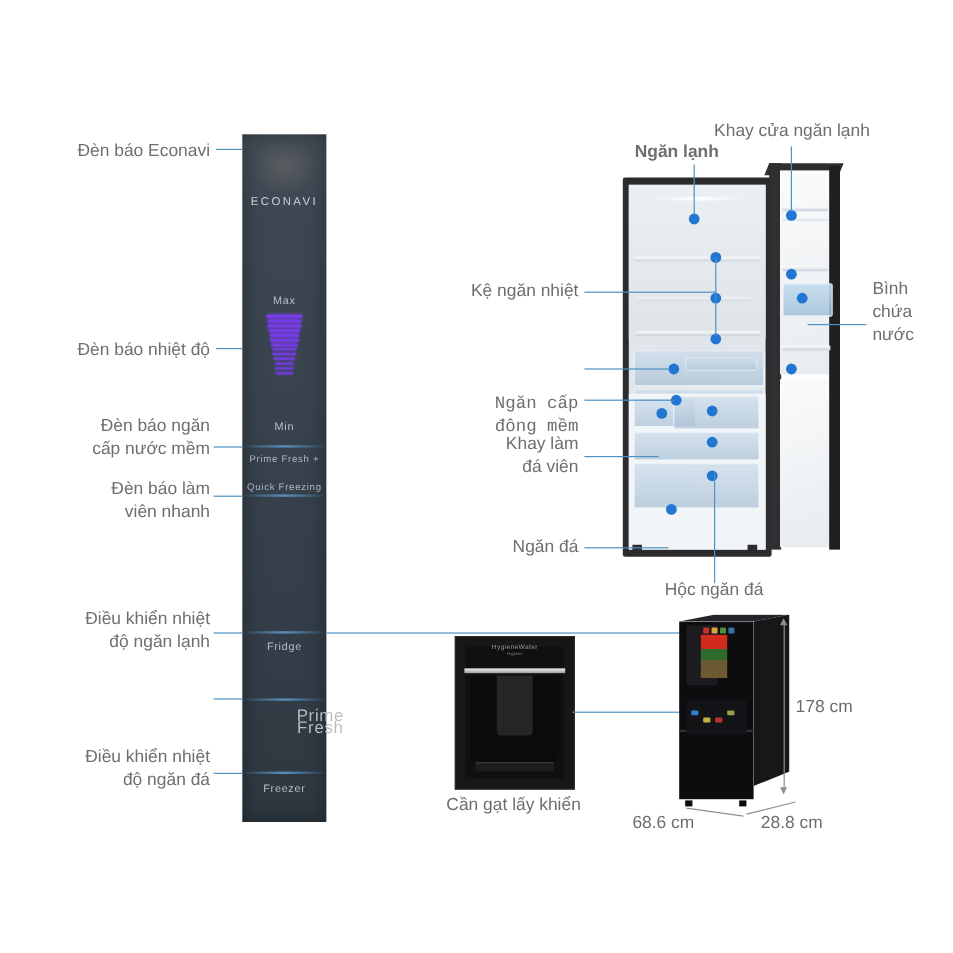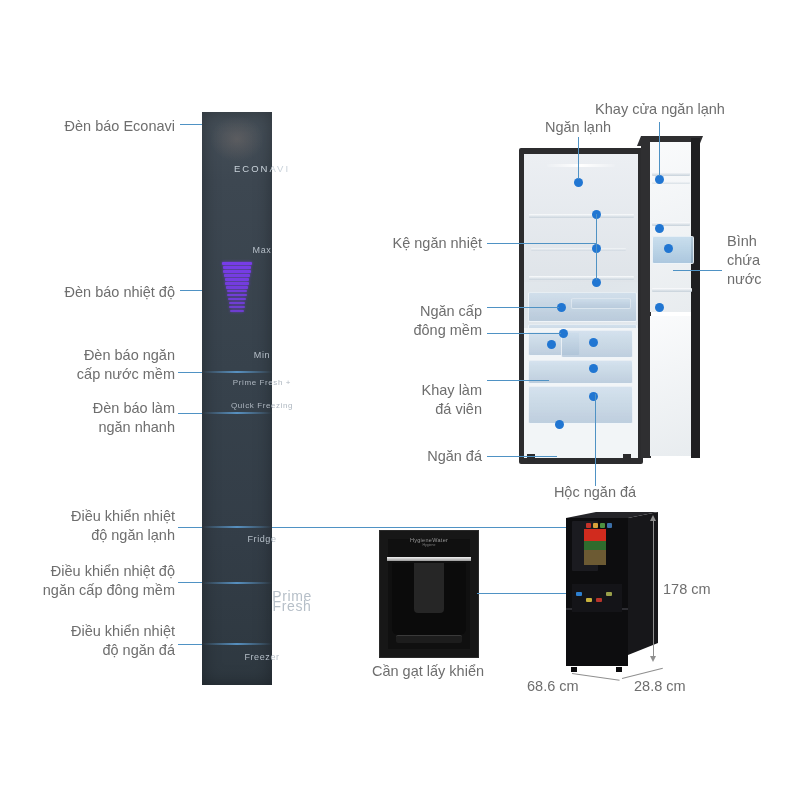--- a/index.html
+++ b/index.html
@@ -18,21 +18,21 @@
 
   .dot{position:absolute;width:9px;height:9px;border-radius:50%;background:#2176d2;}
 
   
   #panel{position:absolute;left:202px;top:112px;width:70px;height:573px;
      background:linear-gradient(180deg,#454f58 0%,#3d4751 12%,#37424c 45%,#333d47 75%,#2e3840 100%);
      box-shadow:inset 0 0 18px rgba(0,0,0,.35);}
   #panel .glow{position:absolute;left:8px;top:4px;width:54px;height:46px;border-radius:50%;
      background:radial-gradient(ellipse at 50% 50%,rgba(150,130,120,.30),rgba(150,130,120,0) 70%);}
   #panel .pt{position:absolute;width:100%;text-align:center;color:#b9c2ca;
-     font-size:8px;letter-spacing:.6px;margin-left:25px;}
+     font-size:8px;letter-spacing:.6px;}
   #panel .econavi{top:51px;font-size:9.5px;letter-spacing:2px;color:#c9d2da;}
   #panel .maxl{top:133px;font-size:9px;color:#b6bfc8;}
   #panel .minl{top:238px;font-size:9px;color:#b6bfc8;}
   #panel .pf{top:266px;font-size:8px;color:#aeb7c0;}
   #panel .qf{top:289px;font-size:8px;color:#aeb7c0;}
   #panel .fr{top:422px;font-size:9px;color:#b6bfc8;}
   #panel .prf{top:479px;font-size:14px;line-height:10px;color:#b6bfc8;padding-left:30px;}
   #panel .fz{top:540px;font-size:9px;color:#b6bfc8;}
 
   
@@ -148,29 +148,27 @@
   <div class="ln h" style="left:180px;top:124px;width:22px;"></div>
 
   <div class="lbl r" style="left:10px;top:283px;width:165px;">Đèn báo nhiệt độ</div>
   <div class="ln h" style="left:180px;top:290px;width:22px;"></div>
 
   <div class="lbl r" style="left:10px;top:346px;width:165px;">Đèn báo ngăn
 cấp nước mềm</div>
   <div class="ln h" style="left:178px;top:372px;width:24px;"></div>
 
   <div class="lbl r" style="left:10px;top:399px;width:165px;">Đèn báo làm
-ngăn nhanh</div>
+viên nhanh</div>
   <div class="ln h" style="left:178px;top:413px;width:24px;"></div>
 
   <div class="lbl r" style="left:10px;top:507px;width:165px;">Điều khiển nhiệt
 độ ngăn lạnh</div>
   <div class="ln h" style="left:178px;top:527px;width:24px;"></div>
 
-  <div class="lbl r" style="left:5px;top:562px;width:170px;">Điều khiển nhiệt độ
-ngăn cấp đông mềm</div>
   <div class="ln h" style="left:178px;top:582px;width:24px;"></div>
 
   <div class="lbl r" style="left:10px;top:622px;width:165px;">Điều khiển nhiệt
 độ ngăn đá</div>
   <div class="ln h" style="left:178px;top:644px;width:24px;"></div>
 
   <div class="ln h" style="left:272px;top:527px;width:316px;"></div>
 
   <div id="fridge">
 
@@ -217,42 +215,42 @@
     <div class="dot" style="left:70px;top:216px;"></div>
     <div class="dot" style="left:70px;top:244px;"></div>
     <div class="dot" style="left:36px;top:272px;"></div>
     <div class="dot" style="left:136px;top:27px;"></div>
     <div class="dot" style="left:136px;top:76px;"></div>
     <div class="dot" style="left:145px;top:96px;"></div>
     <div class="dot" style="left:136px;top:155px;"></div>
   </div>
 
   <div class="ln v" style="left:578px;top:137px;height:42px;"></div>
-  <div class="lbl c" style="left:503px;top:118px;width:150px;">Ngăn lạnh</div>
+  <div class="lbl c" style="left:489px;top:118px;width:150px;font-weight:bold;">Ngăn lạnh</div>
 
   <div class="ln v" style="left:659px;top:122px;height:54px;"></div>
   <div class="lbl c" style="left:556px;top:100px;width:208px;">Khay cửa ngăn lạnh</div>
 
   <div class="ln v" style="left:596px;top:214px;height:66px;"></div>
   <div class="ln h" style="left:487px;top:243px;width:110px;"></div>
   <div class="lbl r" style="left:330px;top:234px;width:152px;">Kệ ngăn nhiệt</div>
 
   <div class="ln h" style="left:673px;top:270px;width:49px;"></div>
   <div class="lbl l" style="left:727px;top:232px;width:62px;">Bình
 chứa
 nước</div>
 
   <div class="ln h" style="left:487px;top:307px;width:72px;"></div>
 
   <div class="ln h" style="left:487px;top:333px;width:74px;"></div>
-  <div class="lbl r" style="left:340px;top:302px;width:142px;">Ngăn cấp
+  <div class="lbl r" style="left:340px;top:328px;width:142px;font-family:Liberation Mono, monospace;">Ngăn cấp
 đông mềm</div>
 
   <div class="ln h" style="left:487px;top:380px;width:62px;"></div>
-  <div class="lbl r" style="left:340px;top:381px;width:142px;">Khay làm
+  <div class="lbl r" style="left:340px;top:361px;width:142px;">Khay làm
 đá viên</div>
 
   <div class="ln h" style="left:487px;top:456px;width:70px;"></div>
   <div class="lbl r" style="left:340px;top:447px;width:142px;">Ngăn đá</div>
 
   <div class="ln v" style="left:595px;top:394px;height:92px;"></div>
   <div class="lbl c" style="left:520px;top:483px;width:150px;">Hộc ngăn đá</div>
 
   <div id="disp">
     <div class="inner"></div>

